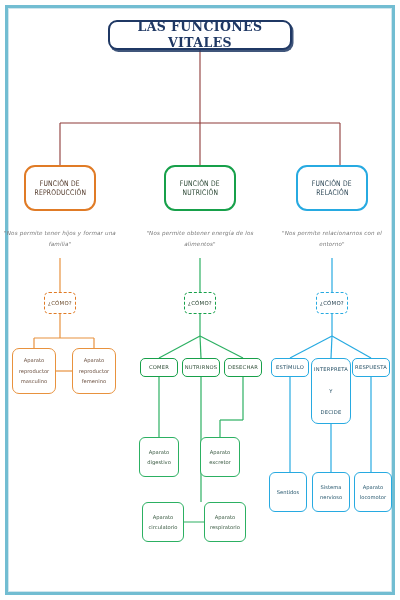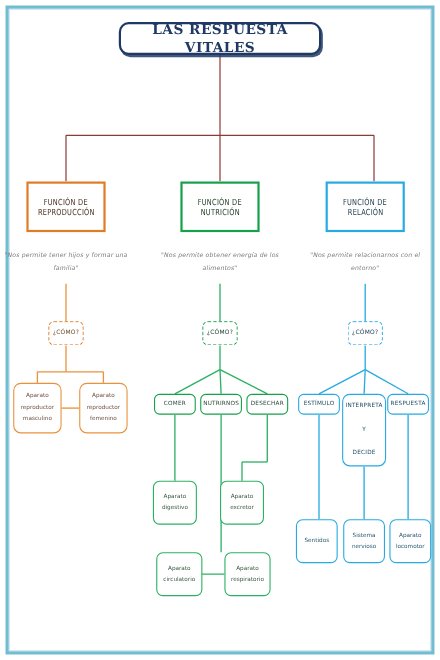--- a/index.html
+++ b/index.html
@@ -65,21 +65,21 @@
     font-weight:bold;
     font-size:12.5px;
     letter-spacing:.4px;
     color:#1f3864;
   }
 
   
   .branch-head{
     width:72px;height:46px;
     border-width:2.4px;border-style:solid;
-    border-radius:0;
+    border-radius:11px;
   }
   .branch-head span{
     font-size:7.6px;
     letter-spacing:.25px;
     font-stretch:condensed;
     transform:scaleX(.88);
   }
   #head-rep{left:24px;top:165px;border-color:#e07b26;}
   #head-rep span{color:#4a3020;}
   #head-nut{left:164px;top:165px;border-color:#17a04a;}
@@ -230,21 +230,21 @@
       <line x1="332" y1="336" x2="290" y2="358"></line>
       <line x1="332" y1="336" x2="331" y2="358"></line>
       <line x1="332" y1="336" x2="371" y2="358"></line>
       <line x1="290" y1="377" x2="290" y2="472"></line>
       <line x1="331" y1="424" x2="331" y2="472"></line>
       <line x1="371" y1="377" x2="371" y2="472"></line>
     </g>
   </svg>
 
   <div class="node" id="title-box">
-    <span>LAS RESPUESTA VITALES</span>
+    <span>LAS FUNCIONES VITALES</span>
   </div>
 
   <div class="node branch-head" id="head-rep">
     <span>FUNCIÓN DE</span>
     <span>REPRODUCCIÓN</span>
   </div>
   <div class="node branch-head" id="head-nut">
     <span>FUNCIÓN DE</span>
     <span>NUTRICIÓN</span>
   </div>

